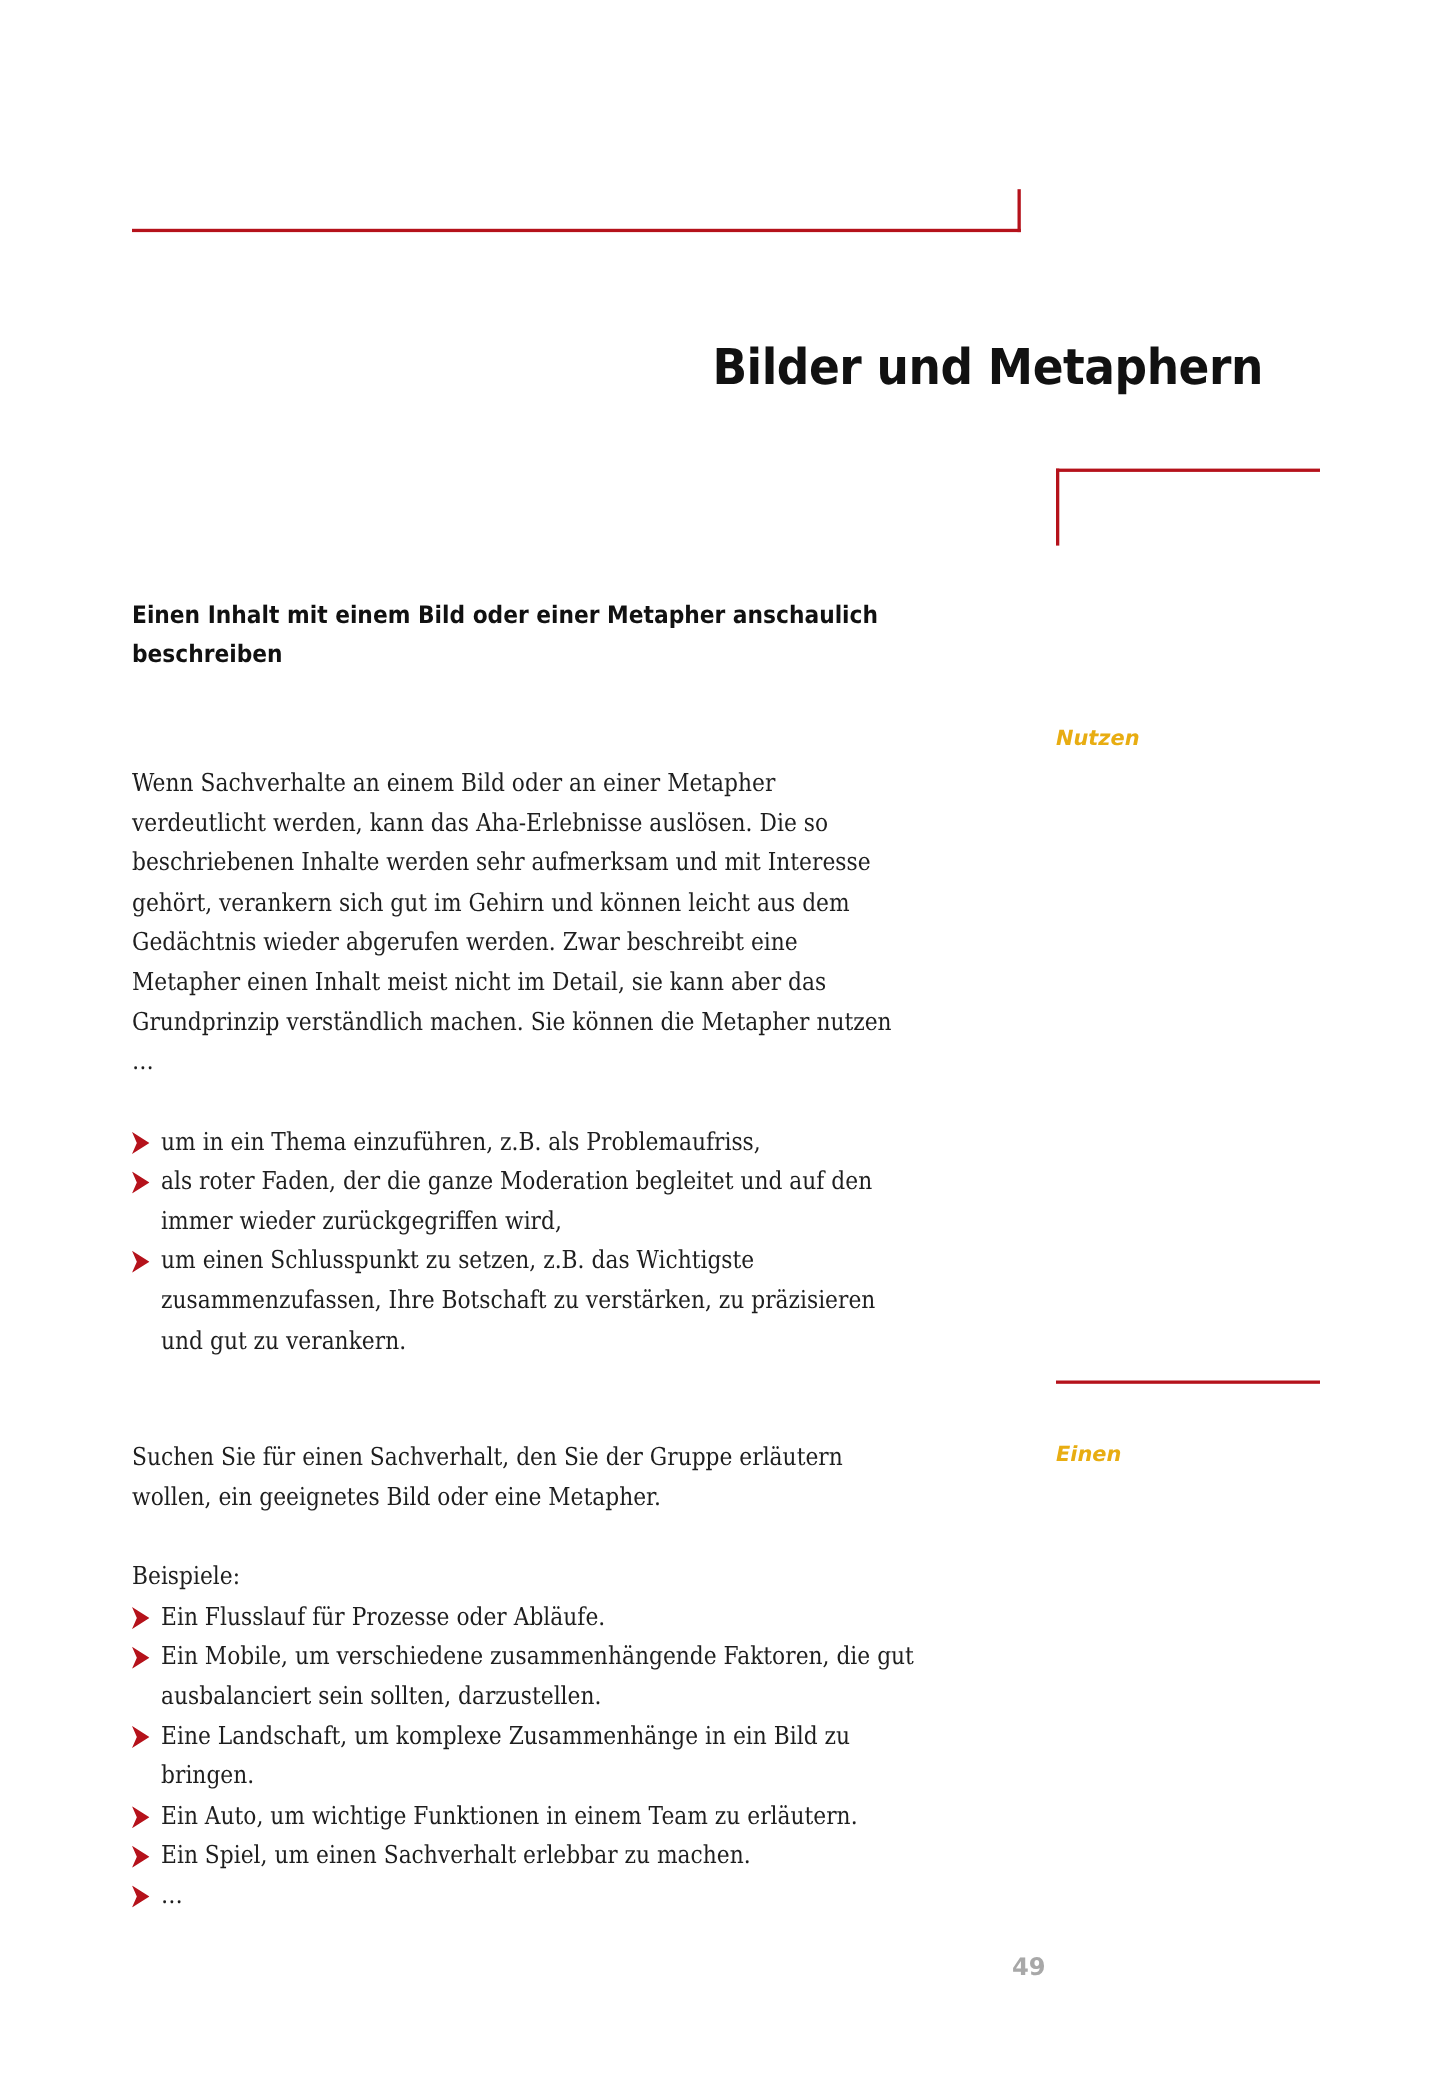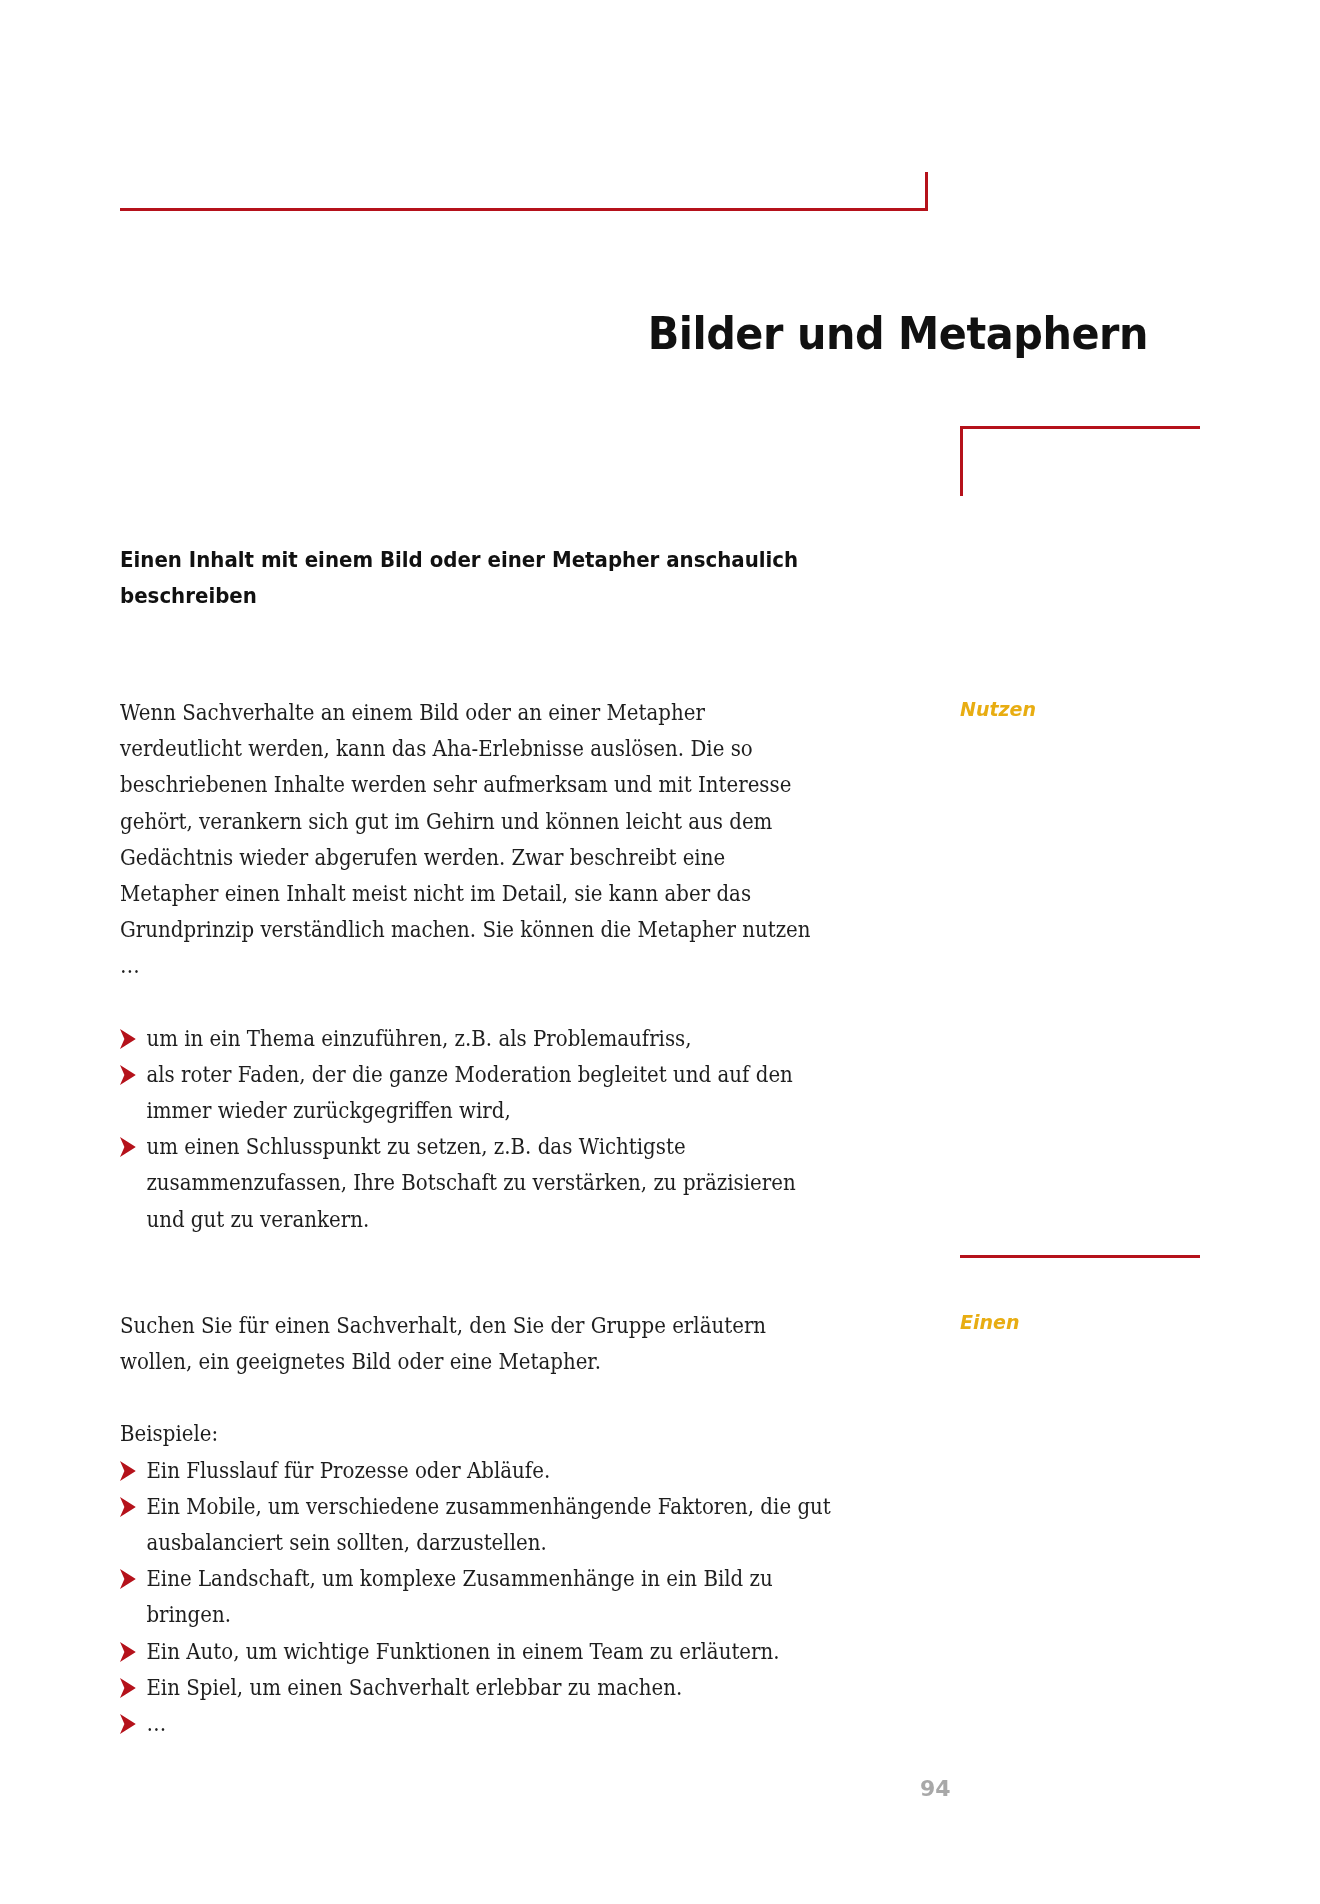--- a/index.html
+++ b/index.html
@@ -61,21 +61,21 @@
 <div class="rule-top"></div>
 <div class="rule-top-tick"></div>
 
 <h1 class="title">Bilder und Metaphern</h1>
 
 <div class="corner-h"></div>
 <div class="corner-v"></div>
 
 <h2 class="subtitle">Einen Inhalt mit einem Bild oder einer Metapher anschaulich beschreiben</h2>
 
-<div class="side-label" style="top: 698px;">Nutzen</div>
+<div class="side-label" style="top: 660px;">Nutzen</div>
 <div class="main-col" style="top: 694px;">
   <p class="para" style="width: 800px; hyphens: manual;">Wenn Sachverhalte an einem Bild oder an einer Metapher verdeutlicht werden, kann das Aha-Erlebnisse auslösen. Die so beschriebenen Inhalte werden sehr aufmerksam und mit Interesse gehört, verankern sich gut im Gehirn und können leicht aus dem Gedächtnis wieder abgerufen werden. Zwar beschreibt eine Metapher einen Inhalt meist nicht im Detail, sie kann aber das Grundprinzip verständlich machen. Sie können die Metapher nutzen …</p>
   <ul class="bullets" style="margin-top: 36px; width: 800px;">
     <li>
       <svg class="bullet-icon" viewBox="0 0 18 20">
           <path d="M0 0 L18 10 L0 20 L5 10 Z" fill="#b5121b"></path>
         </svg>
       <span>um in ein Thema einzuführen, z.B. als Problemaufriss,</span>
     </li>
     <li>
@@ -132,13 +132,13 @@
     </li>
     <li>
       <svg class="bullet-icon" viewBox="0 0 18 20">
           <path d="M0 0 L18 10 L0 20 L5 10 Z" fill="#b5121b"></path>
         </svg>
       <span>…</span>
     </li>
   </ul>
 </div>
 
-<div class="page-number">94</div>
+<div class="page-number">49</div>
 
 </body></html>

